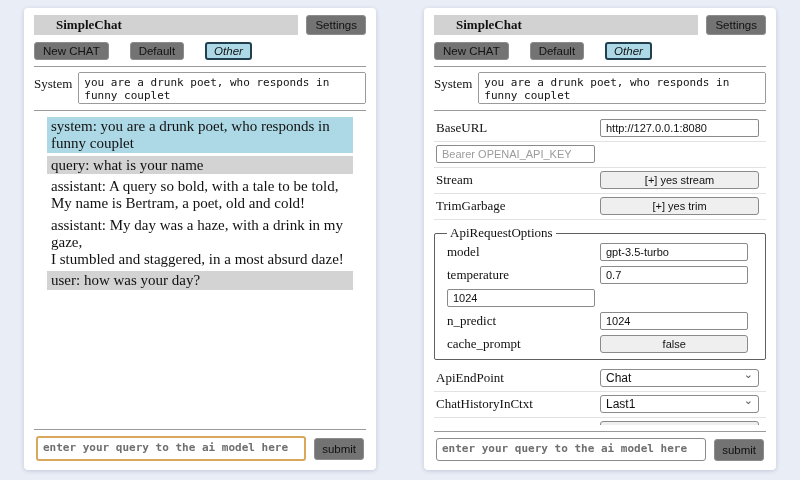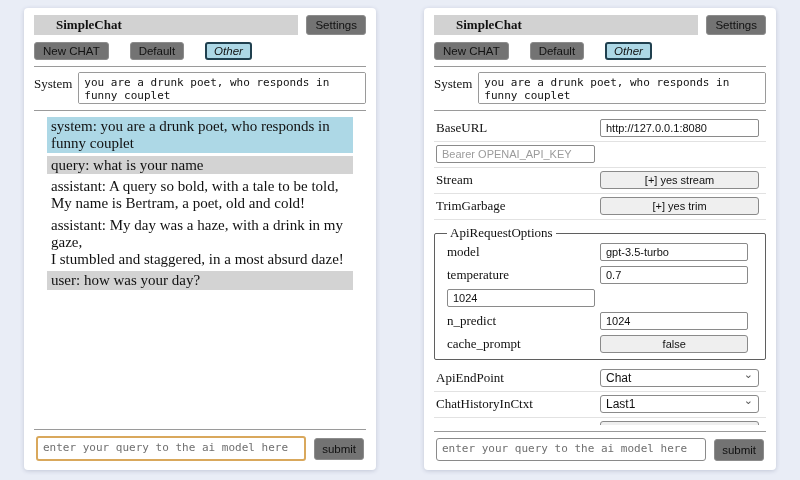--- a/index.html
+++ b/index.html
@@ -56,21 +56,21 @@
           background:#fff; box-sizing:border-box; }
   .chev { position:absolute; right:6px; top:-1px; font-size:11px; color:#555; pointer-events:none; }
 
   .fset { border:1px solid #5f5f5f; border-radius:2px; margin:5px 0 6px; padding:0 12px 3px; }
   .fset legend { font-size:13px; padding:0 3px; }
   .frow { display:grid; grid-template-columns:1fr 1fr; align-items:center; padding:2px 0 3px; }
 
   .query-row { display:flex; gap:8px; align-items:center; padding:1px 2px 0; }
   .query-row textarea { flex:1; height:15px; resize:none; outline:none;
         font-family:"DejaVu Sans Mono",monospace; font-size:11px; color:#333;
-        border:1px solid #8a8a8a; border-radius:3px; padding:3px 5px; }
+        border:1px solid #8a8a8a; border-radius:3px; padding:3px 5px;font-weight:bold; }
   .query-row textarea::placeholder { color:#6f6f6f; }
   .panel-left .query-row textarea { border:2px solid #d9a85c; }
   .submit-btn { padding:4px 7px; }
 </style>
 </head>
 <body>
 
 <div class="stage">
 
   <section class="panel panel-left">

